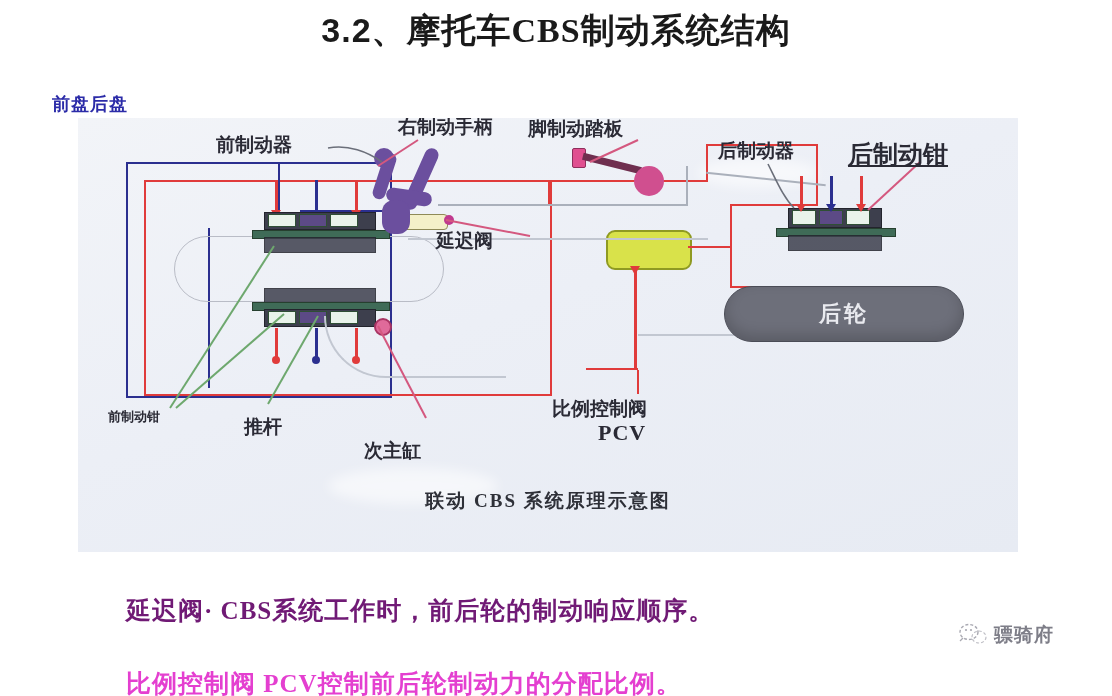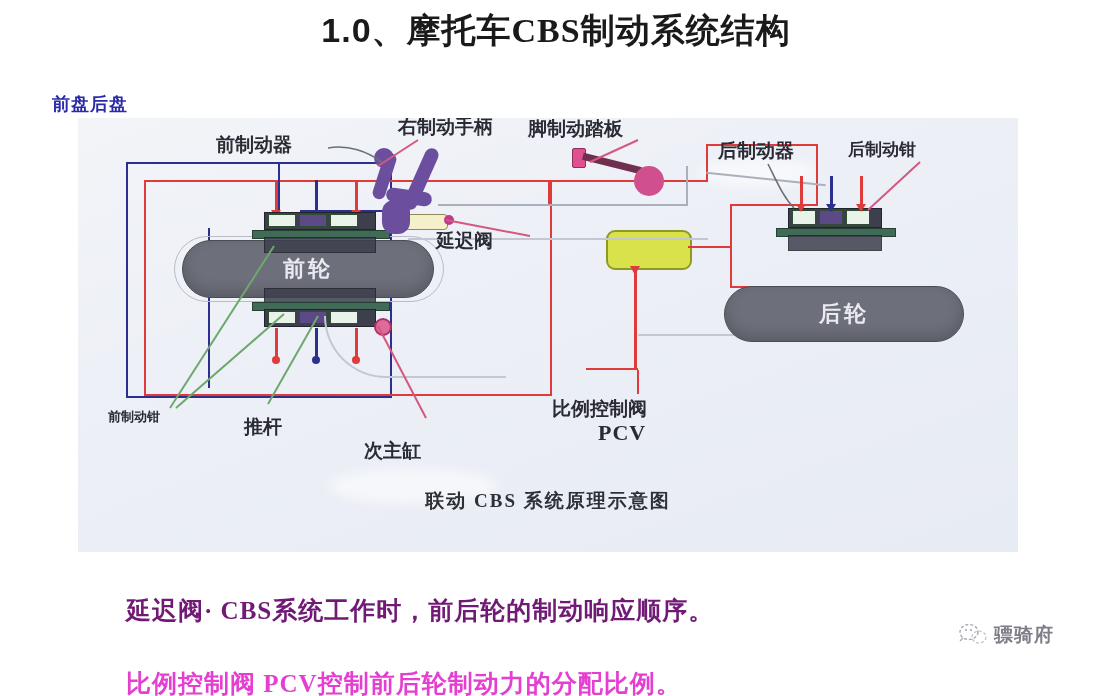--- a/index.html
+++ b/index.html
@@ -83,21 +83,21 @@
       color:#9a9aa2;}
   .wm-text{font-size:19px;font-weight:bold;color:#7e7e88;
            font-family:"Liberation Serif","DejaVu Serif",serif;letter-spacing:1px;}
 </style>
 </head>
 <body>
 
 <div id="slide">
 
   <div class="title">
-    <span class="num">1.0、</span><span>摩托车CBS制动系统结构</span>
+    <span class="num">3.2、</span><span>摩托车CBS制动系统结构</span>
   </div>
 
   <div class="blue-tag">前盘后盘</div>
 
   <div class="panel">
 
     <div class="paperspot" style="left:250px;top:350px;width:170px;height:36px;"></div>
     <div class="paperspot" style="left:620px;top:40px;width:120px;height:30px;"></div>
 
     <div class="frame" style="left:48px;top:44px;width:262px;height:232px;border-width:2px;border-color:#2b2f8f;"></div>
@@ -121,23 +121,20 @@
 
     <div class="ln" style="left:130px;top:110px;width:2px;height:160px;background:#2b2f8f;"></div>
 
     <div class="ln" style="left:197px;top:62px;width:3px;height:32px;background:#e03b3b;"></div>
     <div class="arrow-d" style="left:193px;top:92px;border-top:8px solid #e03b3b;"></div>
     <div class="ln" style="left:237px;top:62px;width:3px;height:32px;background:#2b2f8f;"></div>
     <div class="arrow-d" style="left:233px;top:92px;border-top:8px solid #2b2f8f;"></div>
     <div class="ln" style="left:277px;top:62px;width:3px;height:32px;background:#e03b3b;"></div>
     <div class="arrow-d" style="left:273px;top:92px;border-top:8px solid #e03b3b;"></div>
 
-    <div class="wheel" style="left:104px;top:122px;width:250px;height:56px;">
-      <span>前轮</span>
-    </div>
 
     <div class="ln" style="left:96px;top:118px;width:268px;height:64px;border:1.5px solid #b9bcc6;border-radius:44px;"></div>
 
     <div class="caliper cal-top" style="left:186px;top:94px;width:110px;height:16px;"></div>
     <div class="cal-pads" style="left:190px;top:96px;">
       <span class="pad" style="width:26px;height:11px;"></span>
       <span class="pad" style="width:26px;height:11px;background:#5c4a86;"></span>
       <span class="pad" style="width:26px;height:11px;"></span>
     </div>
     <div class="bar" style="left:174px;top:112px;width:136px;height:7px;"></div>
@@ -225,21 +222,21 @@
       <path d="M690,46 C700,66 706,80 716,90" stroke="#6b6f7a" stroke-width="1.6" fill="none"></path>
       <line x1="842" y1="44" x2="790" y2="92" stroke="#d4587f" stroke-width="2"></line>
 
       <line x1="560" y1="276" x2="560" y2="252" stroke="#e03b3b" stroke-width="2"></line>
     </svg>
 
     <div class="lbl" style="left:138px;top:14px;font-size:19px;">前制动器</div>
     <div class="lbl" style="left:320px;top:-4px;font-size:19px;">右制动手柄</div>
     <div class="lbl" style="left:450px;top:-2px;font-size:19px;">脚制动踏板</div>
     <div class="lbl" style="left:640px;top:20px;font-size:19px;">后制动器</div>
-    <div class="lbl" style="left:770px;top:20px;font-size:17px;">后制动钳</div>
+    <div class="lbl" style="left:770px;top:20px;font-size:25px;text-decoration:underline;">后制动钳</div>
     <div class="lbl" style="left:358px;top:110px;font-size:19px;">延迟阀</div>
     <div class="lbl" style="left:30px;top:290px;font-size:13px;">前制动钳</div>
     <div class="lbl" style="left:166px;top:296px;font-size:19px;">推杆</div>
     <div class="lbl" style="left:286px;top:320px;font-size:19px;">次主缸</div>
     <div class="lbl" style="left:474px;top:278px;font-size:19px;">比例控制阀</div>
     <div class="lbl" style="left:520px;top:302px;font-size:22px;letter-spacing:1px;">PCV</div>
 
     <div class="cap-diagram" style="top:370px;">联动 CBS 系统原理示意图</div>
   </div>
 

